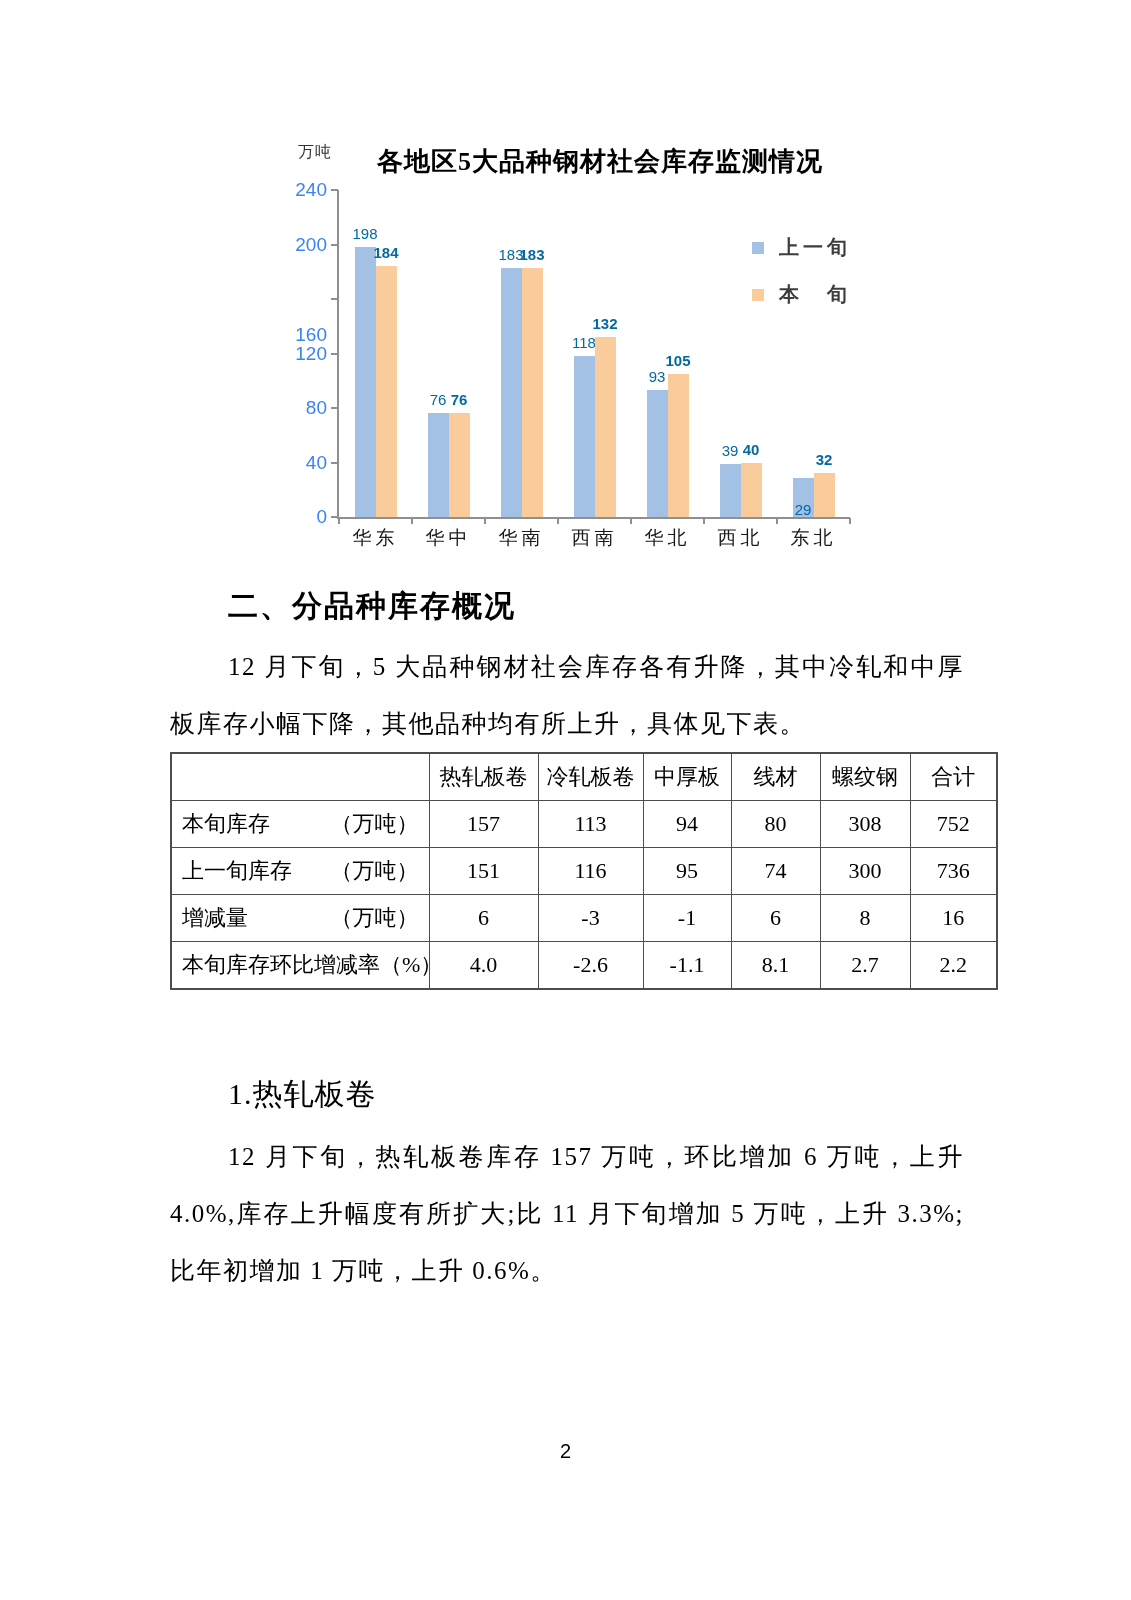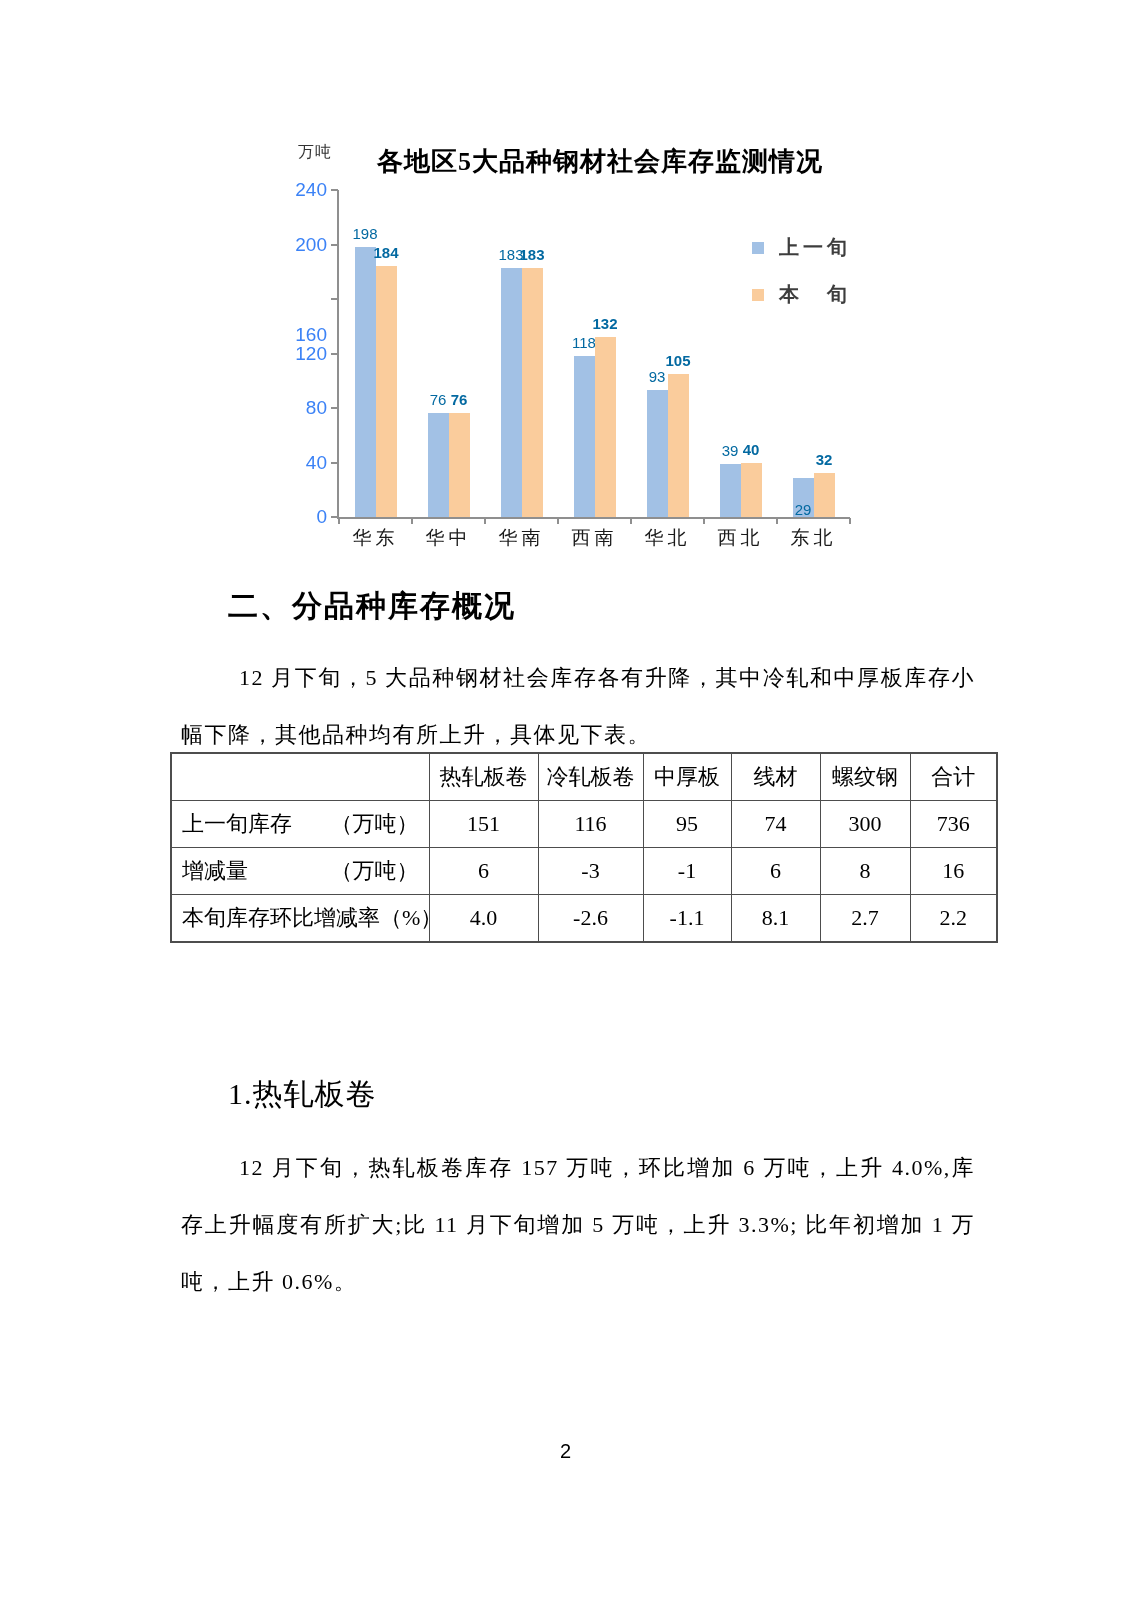--- a/index.html
+++ b/index.html
@@ -24,22 +24,22 @@
   .cat-label{position:absolute;top:100%;margin-top:8px;text-align:center;
              font-size:19px;letter-spacing:4px;color:#1a1a1a;}
   .legend{position:absolute;left:472px;top:96px;}
   .legend-row{display:flex;align-items:center;margin-bottom:20px;}
   .legend-swatch{width:12px;height:12px;margin-right:15px;flex:0 0 auto;}
   .legend-label{font-size:20px;letter-spacing:4px;color:#3d3d3d;white-space:pre;font-weight:bold;}
 
   
   .sec-heading{position:absolute;left:228px;top:586px;margin:0;
                font-size:30px;font-weight:bold;letter-spacing:2px;}
-  .body-para{position:absolute;left:170px;width:794px;margin:11px;
-             font-size:22px;line-height:57px;letter-spacing:1.5px;
+  .body-para{position:absolute;left:170px;width:794px;margin:0;
+             font-size:25px;line-height:57px;letter-spacing:1.5px;
              text-align:justify;text-indent:58px;}
   #para1{top:638px;}
   .sub-heading{position:absolute;left:228px;top:1074px;margin:0;
                font-size:30px;font-weight:normal;letter-spacing:1px;}
   #para2{top:1128px;}
 
   
   .data-table{position:absolute;left:170px;top:752px;width:826px;
               border-collapse:collapse;table-layout:fixed;
               font-size:22px;color:#000;border:2px solid #4d4d4d;}
@@ -153,20 +153,34 @@
           <th>中厚板</th>
           <th>线材</th>
           <th>螺纹钢</th>
           <th>合计</th>
         </tr>
       </thead>
       <tbody>
         <tr>
           <td>
             <div class="row-head">
+              <span>本旬库存</span>
+              <span>（万吨）</span>
+            </div>
+          </td>
+          <td>157</td>
+          <td>113</td>
+          <td>94</td>
+          <td>80</td>
+          <td>308</td>
+          <td>752</td>
+        </tr>
+        <tr>
+          <td>
+            <div class="row-head">
               <span>上一旬库存</span>
               <span>（万吨）</span>
             </div>
           </td>
           <td>151</td>
           <td>116</td>
           <td>95</td>
           <td>74</td>
           <td>300</td>
           <td>736</td>

